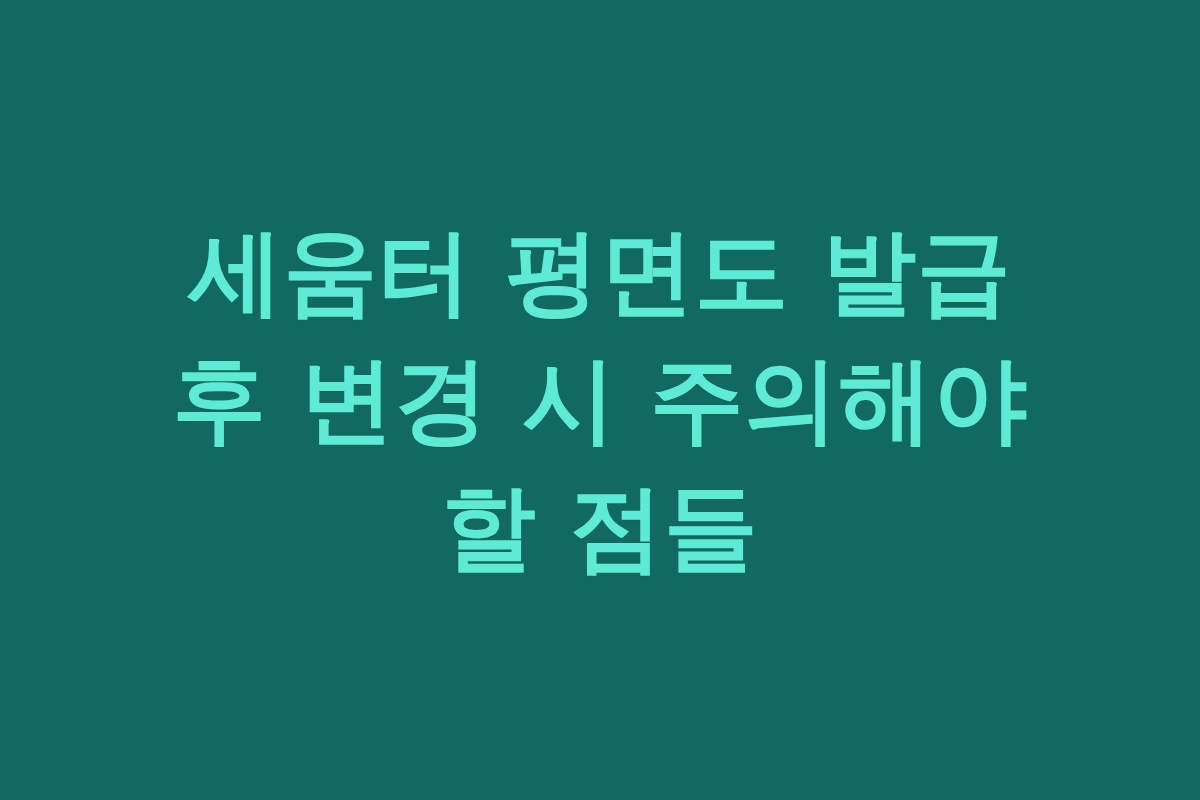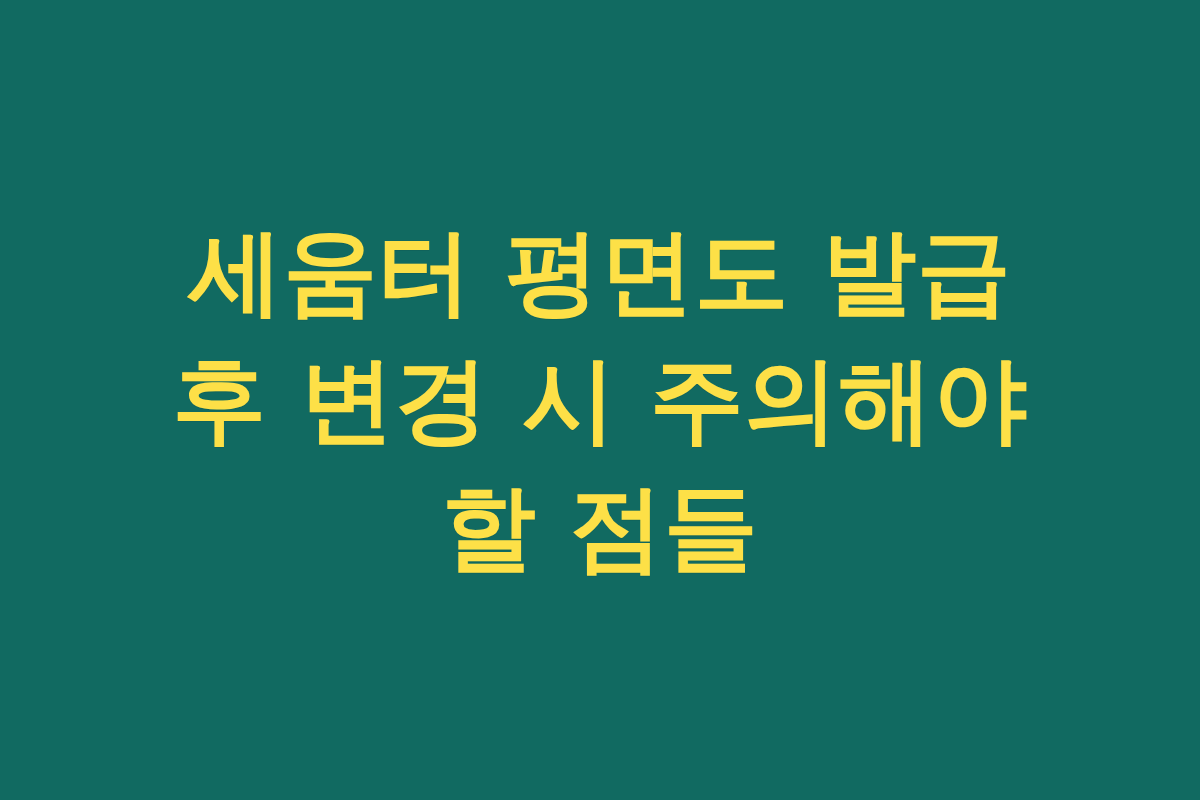--- a/index.html
+++ b/index.html
@@ -42,15 +42,15 @@
     text-shadow: 0 1px 0 rgba(0,0,0,0.06);
     font-family: "DejaVu Sans", "Liberation Sans", sans-serif;
     -webkit-font-smoothing: antialiased;
   }
 </style>
 </head>
 <body style="width: 1200px; height: 800px;">
 
 <div id="card" style="background: rgb(17, 106, 97); width: 1200px; height: 800px;">
 
-  <h1 id="title-block" style="color: #fde047; text-align: center;">세움터 평면도 발급 후 변경 시 주의해야 할 점들</h1>
+  <h1 id="title-block" style="color: #5eead4; text-align: center;">세움터 평면도 발급 후 변경 시 주의해야 할 점들</h1>
 
 </div>
 
 </body></html>

